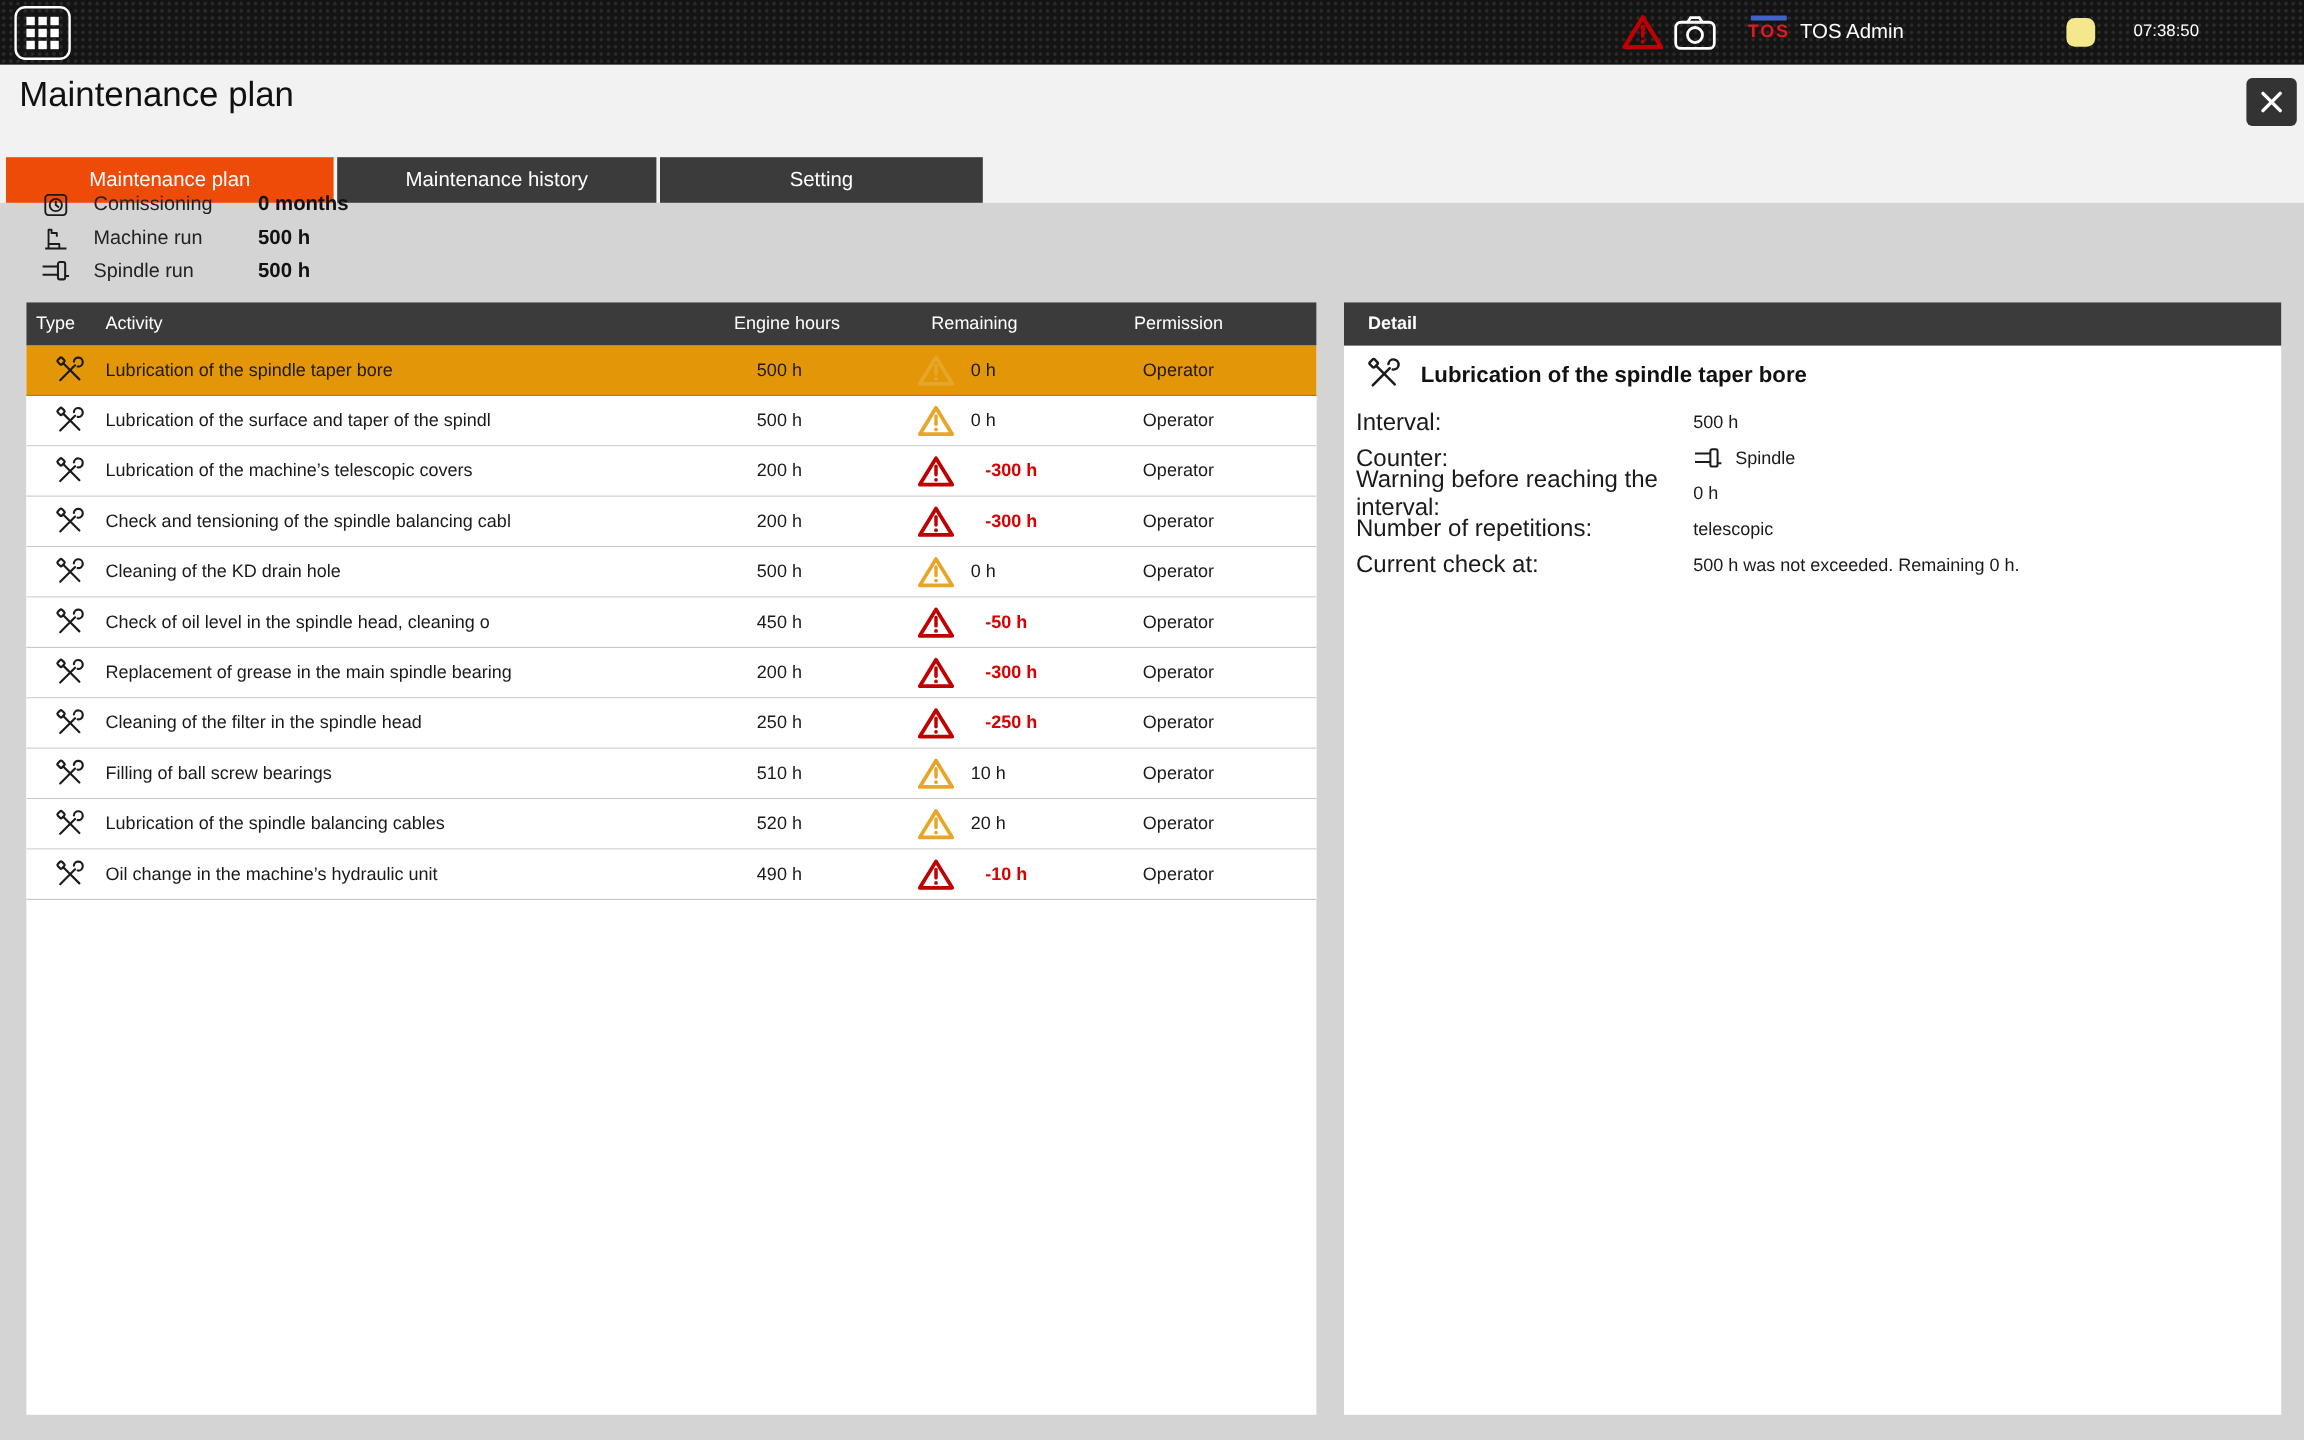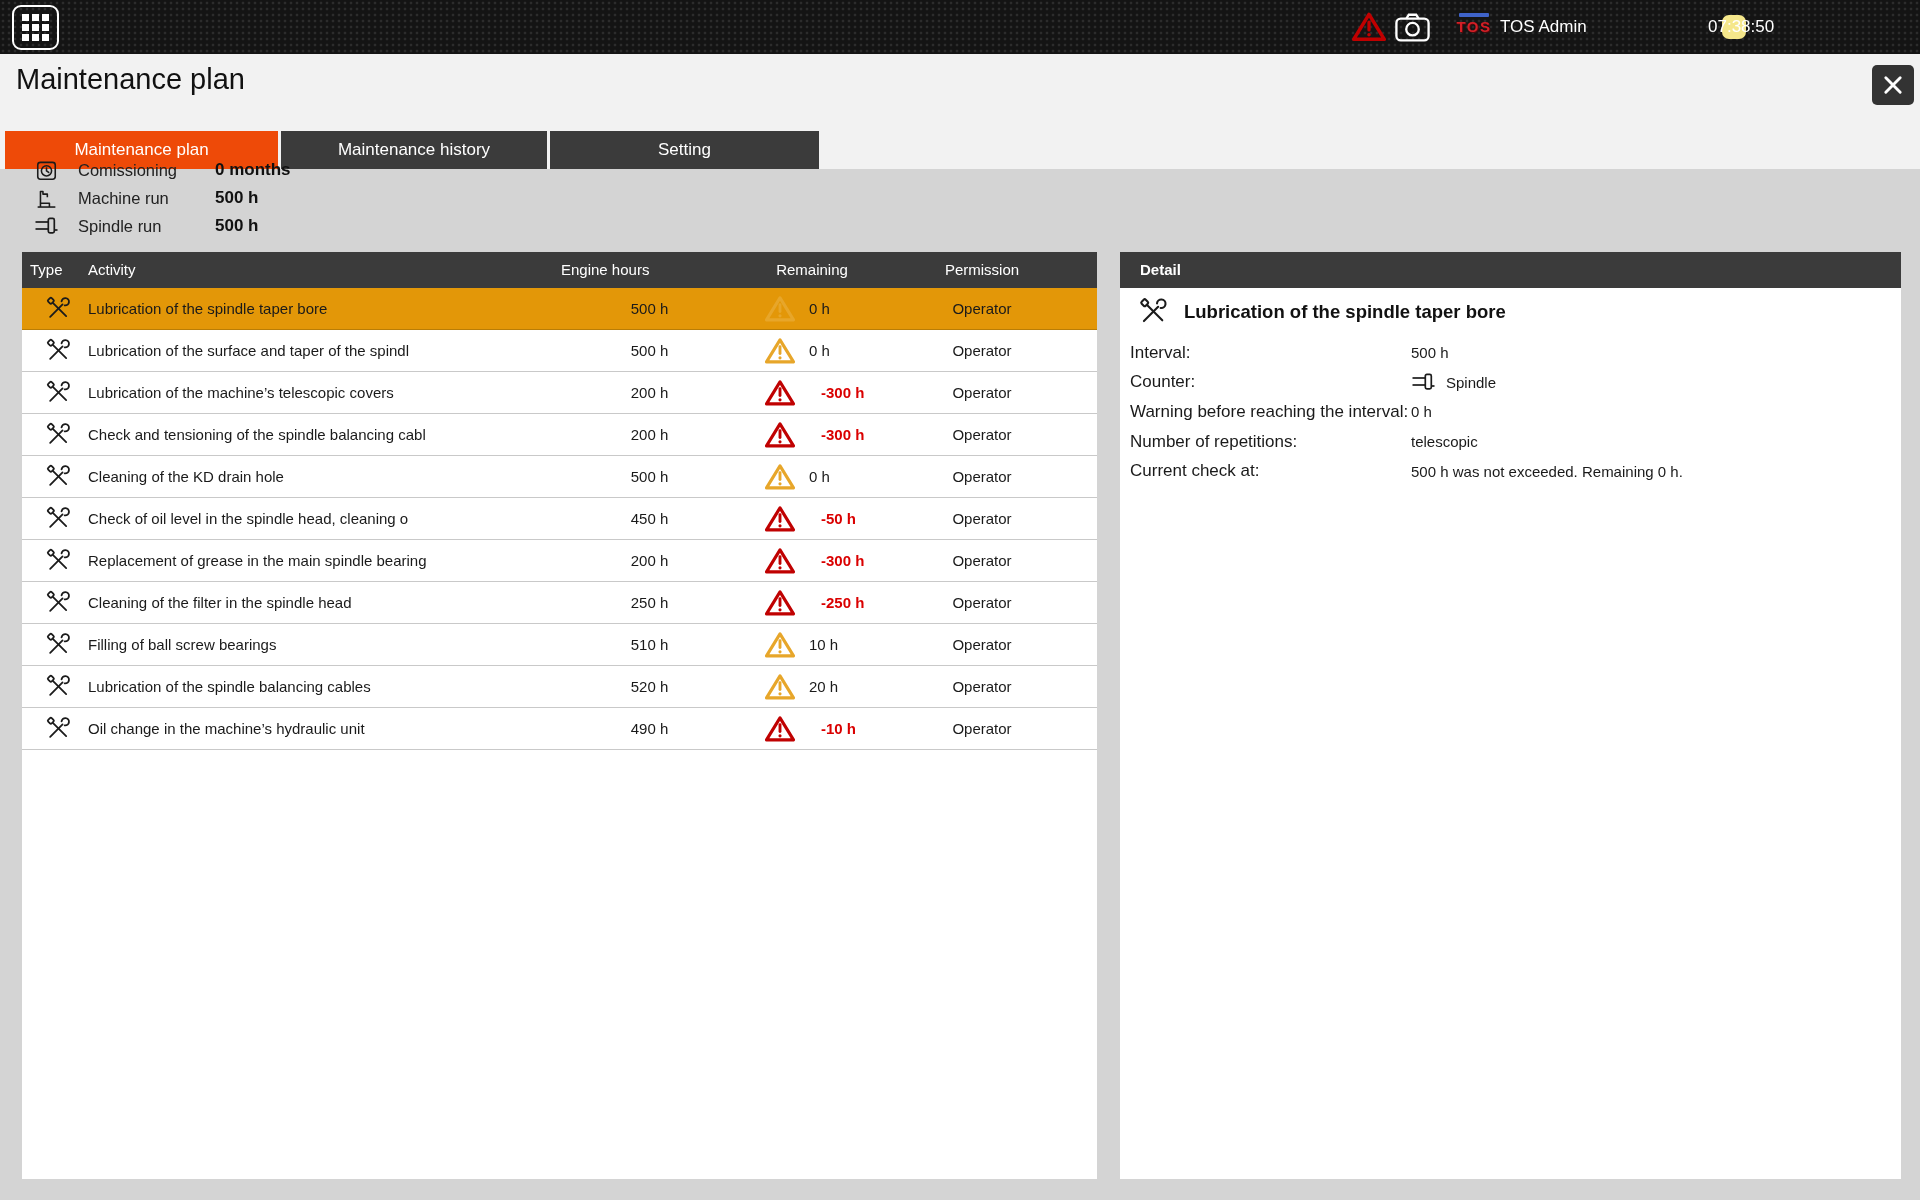--- a/index.html
+++ b/index.html
@@ -22,21 +22,21 @@
   }
   .apps-grid { display:grid; grid-template-columns:repeat(3,7px); grid-auto-rows:7px; gap:3px; }
   .apps-grid span { background:#fff; }
   .tb-alarm  { position:absolute; left:1352px; top:11px; width:34px; height:31px; color:#c00000; }
   .tb-camera { position:absolute; left:1394px; top:12px; width:37px; height:30px; }
   .tos-logo  { position:absolute; left:1456px; top:13px; width:36px; text-align:center; }
   .logo-top  { display:block; height:4px; background:#3f63c9; border-radius:1px; margin:0 3px 2px; }
   .logo-text { display:block; font-size:15px; font-weight:bold; color:#d41f26; letter-spacing:1.5px; line-height:1; text-shadow:1px 1px 0 #4d090c; }
   .user  { position:absolute; left:1500px; top:17px; font-size:17px; color:#fff; }
   .status-badge { position:absolute; left:1722px; top:15px; width:24px; height:24px; border-radius:7px; background:#f5e78b; }
-  .clock { position:absolute; left:1708px; top:17px; font-size:17px; color:#fff;text-align:center; }
+  .clock { position:absolute; left:1778px; top:17px; font-size:14px; color:#fff;text-align:center; }
   
   .title-strip { position:absolute; left:0; top:54px; width:100%; height:115px; background:#f2f2f2; }
   .page-title { position:absolute; left:16px; top:9px; font-size:29px; font-weight:400; color:#111; }
   .close-btn {
     position:absolute; left:1872px; top:11px; width:42px; height:40px;
     background:#333; border:none; border-radius:5px;
     display:flex; align-items:center; justify-content:center; cursor:pointer;
   }
   
   .tab {
@@ -54,21 +54,21 @@
   .counter-label { width:126px; font-size:16.5px; color:#222; }
   .counter-value { font-size:17px; font-weight:bold; color:#111; margin-left:11px; }
   
   .panel { position:absolute; top:252px; height:927px; background:#fff; }
   .table-panel  { left:22px;   width:1075px; }
   .detail-panel { left:1120px; width:781px; }
   .band { position:absolute; left:0; top:0; width:100%; height:36px; background:#3b3b3b; color:#fff; }
   .band span { position:absolute; top:9px; font-size:15px; }
   .h-type       { left:8px; }
   .h-activity   { left:66px; }
-  .h-hours      { left:539px; width:165px; text-align:left; }
+  .h-hours      { left:513px; width:165px; text-align:right; }
   .h-remaining  { left:700px; width:180px; text-align:center; }
   .h-permission { left:885px; width:150px; text-align:center; }
   
   .rows { position:absolute; top:36px; left:0; width:100%; }
   .trow { position:relative; height:42px; border-bottom:1px solid #c9c9c9; background:#fff; cursor:pointer; }
   .trow.selected { background:#e39708; border-bottom-color:#b97d06; }
   .trow > span { position:absolute; top:0; height:100%; display:flex; align-items:center; }
   .cell-type       { left:21px;  width:30px; justify-content:center; }
   .cell-activity   { left:66px;  font-size:15px; }
   .cell-hours      { left:545px; width:165px; justify-content:center; font-size:15px; }
@@ -78,21 +78,21 @@
   .sev-warning .cell-tri { color:#e7a62a; }
   .sev-alarm   .cell-tri { color:#c00101; }
   .sev-alarm   .cell-remaining { color:#da0000; font-weight:bold;margin-left:12px; }
   
   .d-band-label { left:20px; font-weight:bold; font-size:16px; }
   .d-title-row { position:absolute; left:18px; top:44px; display:flex; align-items:center; }
   .d-title-icon { width:31px; height:31px; margin-right:15px; display:flex; }
   .d-title-text { font-size:18.5px; font-weight:bold; color:#111; }
   .detail-fields { position:absolute; left:10px; top:86px; right:16px; }
   .dfield { display:flex; align-items:center; height:29.6px; }
-  .f-label { width:281px; flex:none; font-size:17px; }
+  .f-label { width:281px; flex:none; font-size:20px; }
   .f-value-wrap { display:flex; align-items:center; font-size:15px; }
   .f-icon { display:none; width:27px; height:21px; margin-right:8px; }
   .f-icon.show { display:flex; }
   .confirm-btn {
     position:absolute; left:573px; top:846px; width:176px; height:74px;
     background:#3a3a3a; border:1px solid #8a8a8a; border-radius:4px;
     color:#fff; font-size:15.5px; font-family:inherit; cursor:pointer;
   }
   svg { display:block; }
 </style>

